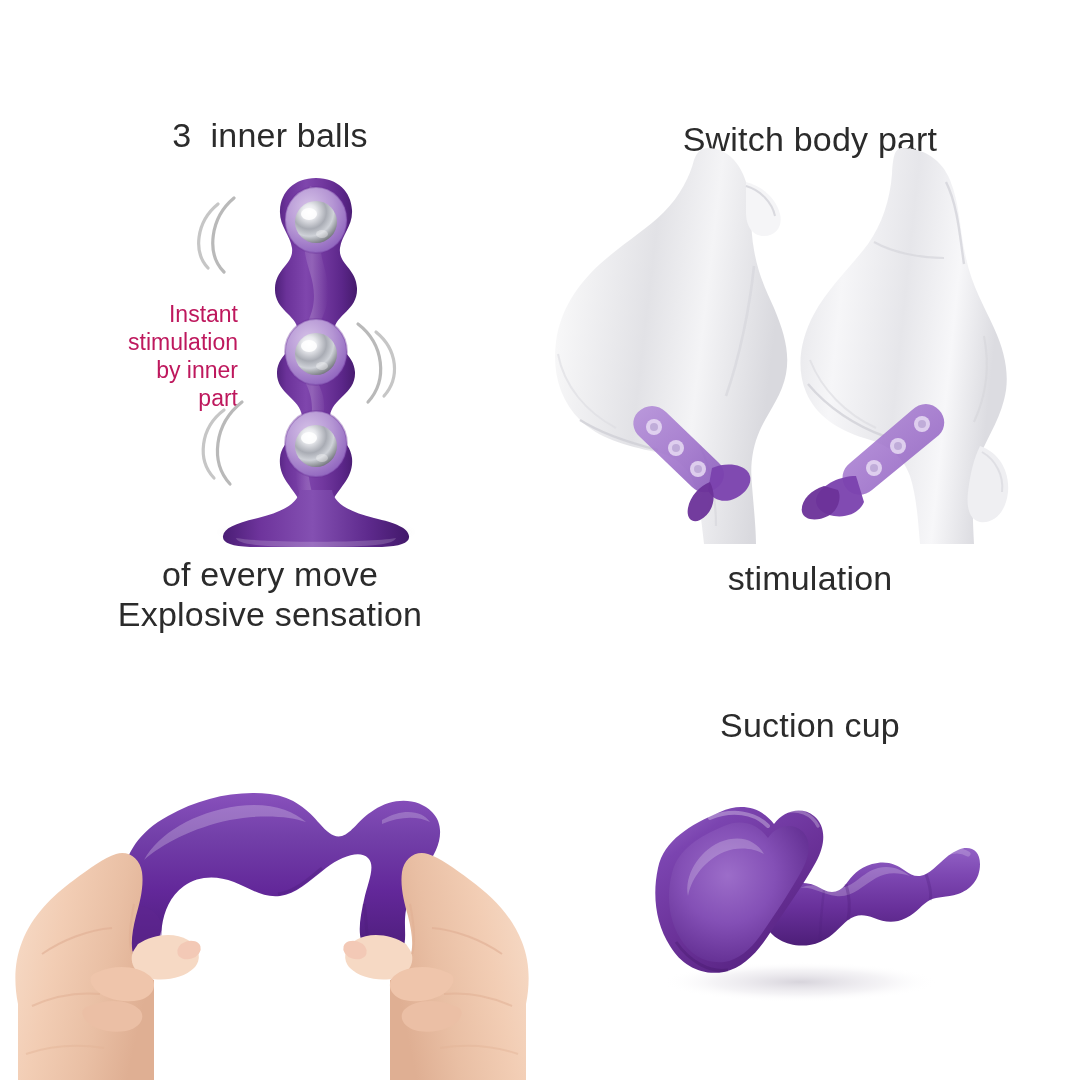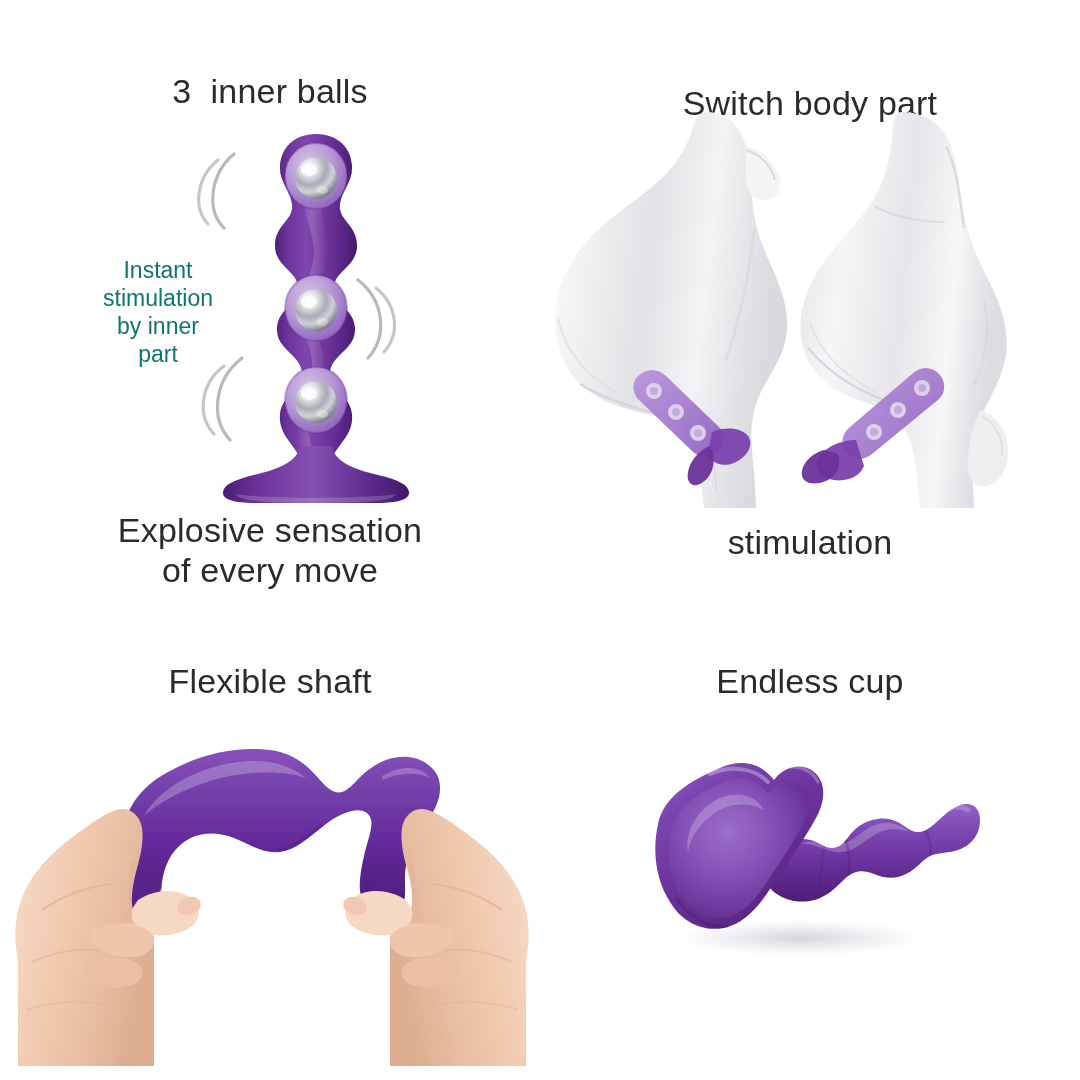--- a/index.html
+++ b/index.html
@@ -13,20 +13,21 @@
     position: relative;
     overflow: hidden;
     font-family: "Liberation Sans", sans-serif;
     color: #2b2b2b;
     -webkit-font-smoothing: antialiased;
   }
 
   .panel {
     position: absolute;
     box-sizing: border-box;
+    margin-top: 44px;
   }
 
   
   .heading {
     position: absolute;
     text-align: center;
     font-weight: 400;
     font-size: 34px;
     line-height: 42px;
     letter-spacing: 0.2px;
@@ -37,24 +38,24 @@
     position: absolute;
     text-align: center;
     font-weight: 400;
     font-size: 34px;
     line-height: 40px;
     letter-spacing: 0.2px;
     color: #2b2b2b;
   }
   .sidenote {
     position: absolute;
-    text-align: center;
+    text-align: right;
     font-size: 23px;
     line-height: 28px;
-    color: #0f766e;
+    color: #be185d;
   }
 
   
   #panel-balls { left: 0; top: 0; width: 540px; height: 600px; }
 
   .toy1-wrap {
     position: absolute;
     left: 206px;
     top: 128px;
     width: 220px;
@@ -71,21 +72,21 @@
                 rgba(255,255,255,0) 72%);
     filter: blur(2px);
   }
   .toy1-svg { position: absolute; left: 0; top: 0; }
 
   
   .arcs { position: absolute; }
   .arcs svg { display: block; }
 
   
-  #panel-bodies { left: 540px; top: 12px; width: 540px; height: 600px; }
+  #panel-bodies { left: 540px; top: 4px; width: 540px; height: 600px; }
   .bodies-svg { position: absolute; left: 10px; top: 98px; }
 
   
   #panel-flex { left: 0; top: 600px; width: 540px; height: 480px; }
   .hands-svg { position: absolute; left: 12px; top: 110px; }
 
   
   #panel-suction { left: 540px; top: 600px; width: 540px; height: 480px; }
   .suction-svg { position: absolute; left: 110px; top: 140px; }
 </style>
@@ -220,22 +221,22 @@
 
     <div class="arcs" style="left:-20px; top:222px;">
       <svg width="76" height="96" viewBox="0 0 76 96">
         <path d="M56 8 C 28 30, 24 68, 44 90" fill="none" stroke="#B9B9B9" stroke-width="3.2" stroke-linecap="round"></path>
         <path d="M38 16 C 14 34, 11 66, 28 84" fill="none" stroke="#C6C6C6" stroke-width="3.2" stroke-linecap="round"></path>
       </svg>
     </div>
   </div>
 
   <div class="caption" style="left:40px; top:510px; width:460px;">
+    <div>of every move</div>
     <div>Explosive sensation</div>
-    <div>of every move</div>
   </div>
 </div>
 
 <div class="panel" id="panel-bodies">
 
   <div class="heading" style="left:50px; top:70px; width:440px;">Switch body part</div>
 
   <svg class="bodies-svg" width="520" height="400" viewBox="0 0 520 400">
     <defs>
       <linearGradient id="skinGradA" x1="0" y1="0" x2="1" y2="0.2">
@@ -365,21 +366,20 @@
     </g>
   </svg>
 
   <div class="caption" style="left:40px; top:510px; width:460px;">
     <div>stimulation</div>
   </div>
 </div>
 
 <div class="panel" id="panel-flex">
 
-  <div class="heading" style="left:60px; top:60px; width:420px;">Flexible shaft</div>
 
   <svg class="hands-svg" width="520" height="360" viewBox="0 0 520 360">
     <defs>
       <linearGradient id="handGradL" x1="0" y1="0" x2="1" y2="0.4">
         <stop offset="0%" stop-color="#F7DDCA"></stop>
         <stop offset="38%" stop-color="#F2CDB4"></stop>
         <stop offset="72%" stop-color="#E9BFA4"></stop>
         <stop offset="100%" stop-color="#DFAF93"></stop>
       </linearGradient>
       <linearGradient id="handGradR" x1="1" y1="0" x2="0" y2="0.4">
@@ -491,21 +491,21 @@
       <path d="M490 200 C 470 186, 444 176, 420 174" fill="none" stroke="#E0AE92" stroke-width="2" opacity="0.6"></path>
       <path d="M500 252 C 478 242, 454 238, 432 240" fill="none" stroke="#E0AE92" stroke-width="2" opacity="0.5"></path>
       <path d="M506 300 C 482 292, 454 290, 428 294" fill="none" stroke="#E3B497" stroke-width="2" opacity="0.45"></path>
       <path d="M398 150 C 402 170, 404 188, 400 200" fill="none" stroke="#E0AE92" stroke-width="2" opacity="0.5"></path>
     </g>
   </svg>
 </div>
 
 <div class="panel" id="panel-suction">
 
-  <div class="heading" style="left:60px; top:60px; width:420px;">Endless cup</div>
+  <div class="heading" style="left:60px; top:60px; width:420px;">Suction cup</div>
 
   <svg class="suction-svg" width="330" height="230" viewBox="0 0 330 230">
     <defs>
       <linearGradient id="cupOuter" x1="0" y1="0" x2="0.7" y2="1">
         <stop offset="0%" stop-color="#9A6BC8"></stop>
         <stop offset="24%" stop-color="#7B44B0"></stop>
         <stop offset="58%" stop-color="#6B3299"></stop>
         <stop offset="100%" stop-color="#54217F"></stop>
       </linearGradient>
       <radialGradient id="cupInner" cx="42%" cy="38%" r="70%">

